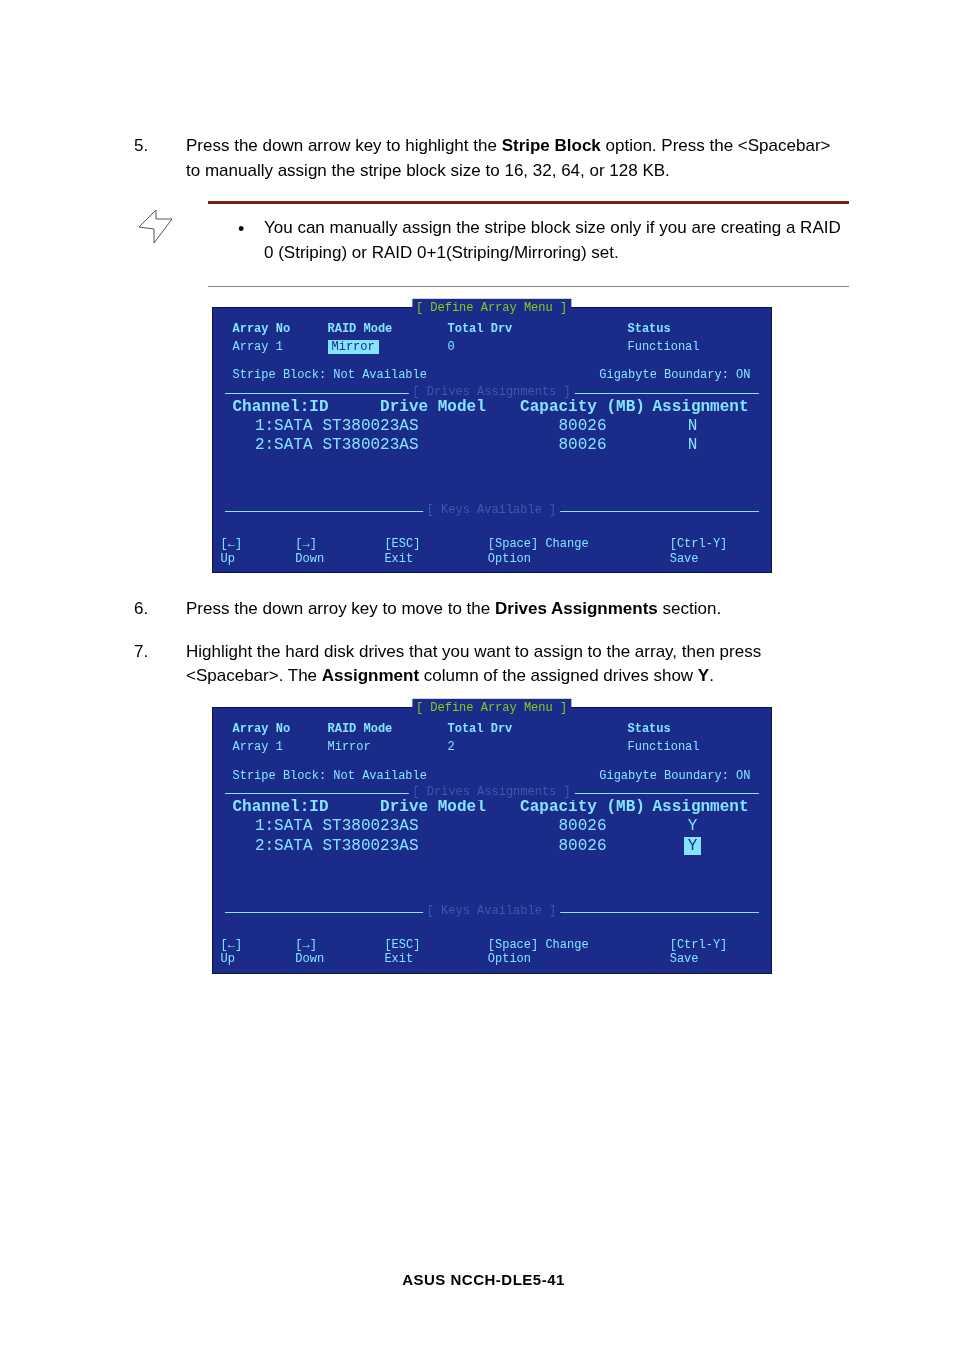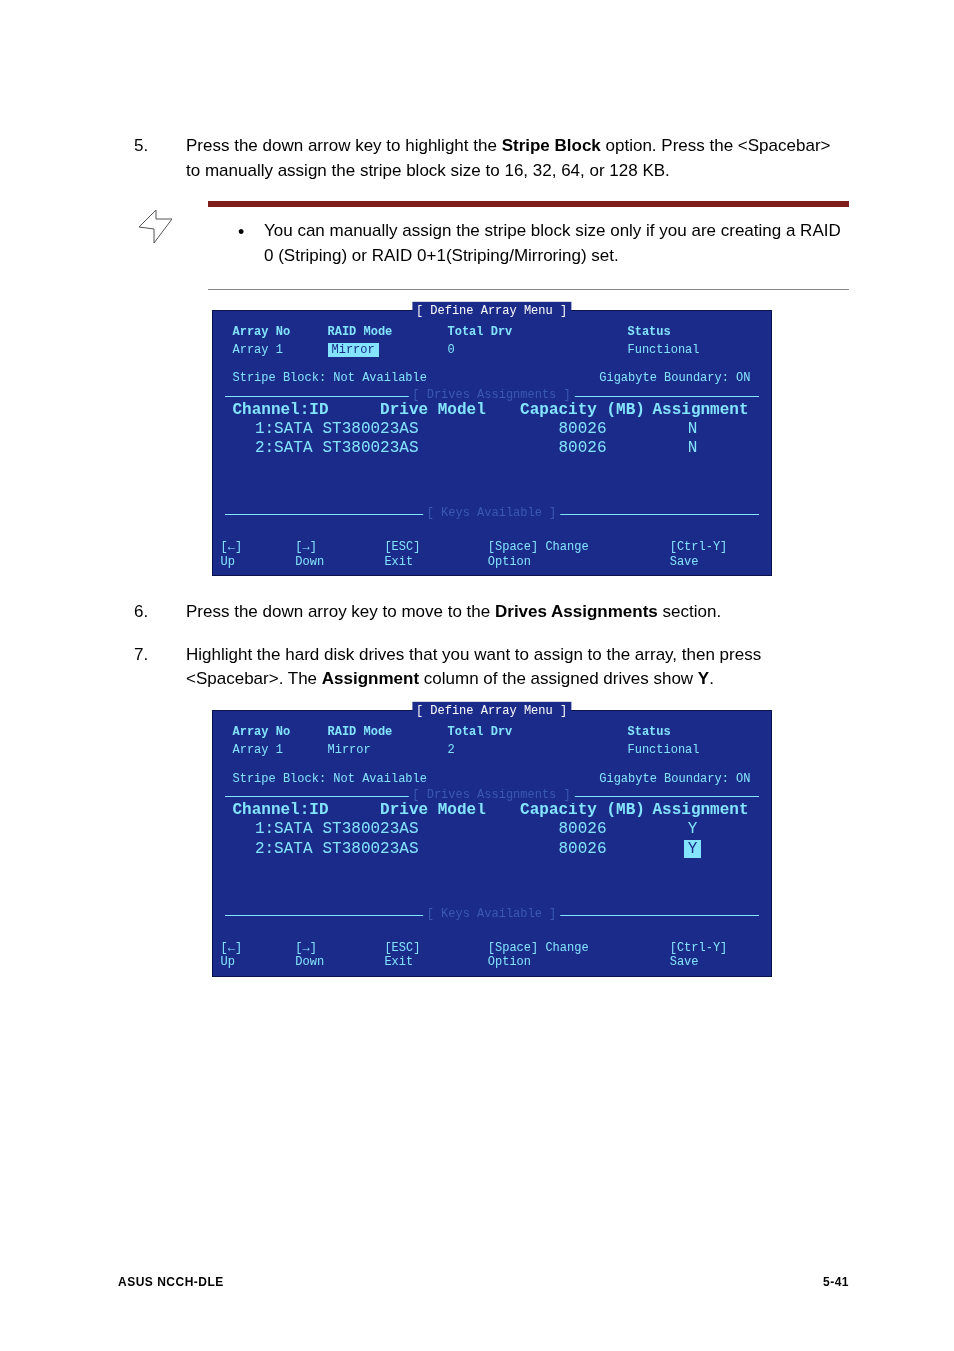--- a/index.html
+++ b/index.html
@@ -33,21 +33,21 @@
     margin: 14px 0 20px 0;
   }
   .note-icon {
     width: 74px;
     flex-shrink: 0;
     padding-top: 6px;
   }
   .note-icon svg { width: 40px; height: 40px; }
   .note-content {
     flex: 1;
-    border-top: 6px solid #7f1d1d;
+    border-top: 3px solid #7f1d1d;
     border-bottom: 1px solid #888;
     padding: 8px 0 10px 0;
   }
   .note-content ul { list-style: none; }
   .note-content li {
     position: relative;
     padding-left: 56px;
     margin: 4px 0 10px 0;
   }
   .note-content li::before {
@@ -67,21 +67,21 @@
     line-height: 1.2;
     color: #84e4ff;
     position: relative;
     padding-top: 10px;
   }
   .bios-title {
     position: absolute;
     top: 0;
     left: 50%;
     transform: translate(-50%, -50%);
-    color: #ffffff;
+    color: #84cc16;
     background: #1a2b8a;
     padding: 2px 4px;
     font-size: 12px;
   }
   .bios-header-row {
     display: flex;
     padding: 4px 20px;
     font-weight: bold;
   }
   .bios-data-row {
@@ -143,23 +143,23 @@
     display: flex;
     gap: 32px;
     font-size: 12px;
   }
   .footer {
     position: absolute;
     bottom: 60px;
     left: 118px;
     right: 105px;
     display: flex;
-    justify-content: space-between;
+    justify-content: center;
     font-weight: bold;
-    font-size: 12px;
+    font-size: 15px;
     letter-spacing: 0.5px;
   }
 </style>
 </head>
 <body>
 
 <div class="page">
 
   <div class="step">
     <div class="step-num">5.</div>

